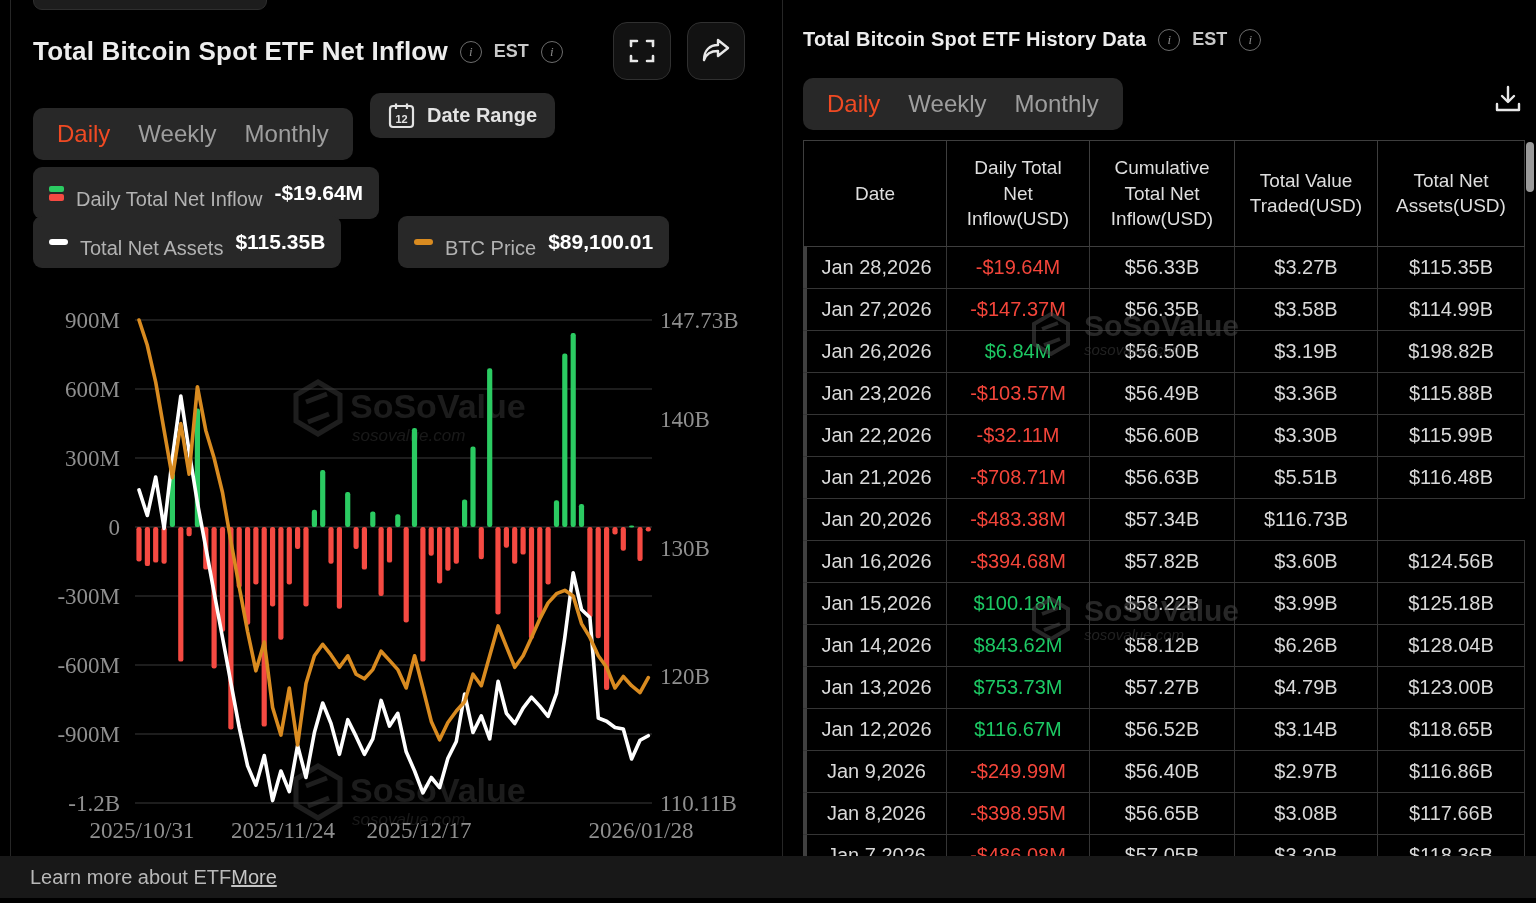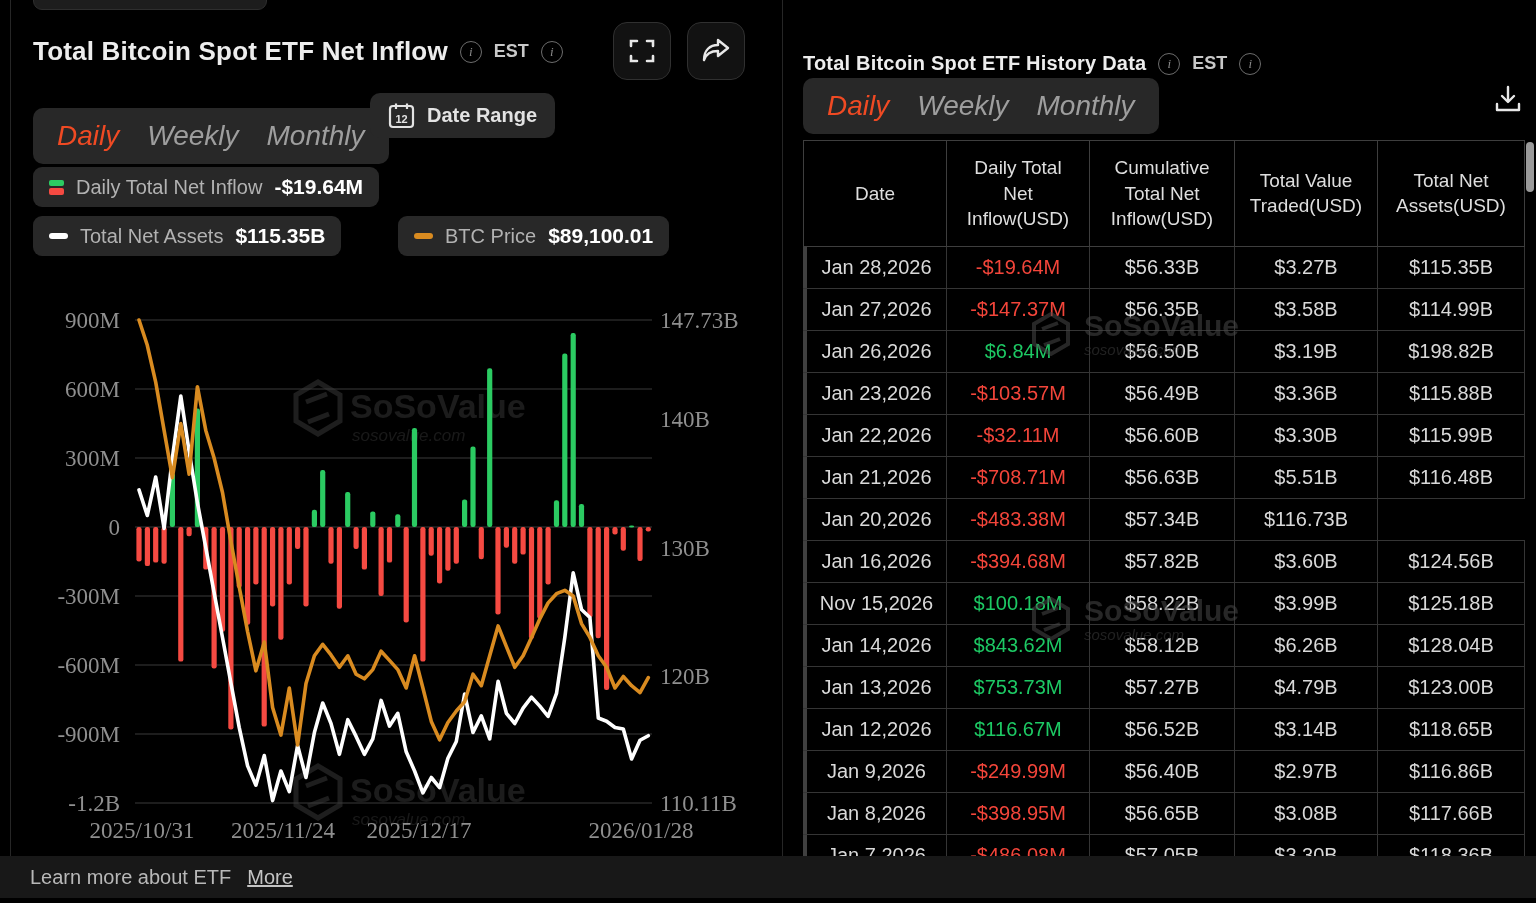--- a/index.html
+++ b/index.html
@@ -11,38 +11,38 @@
     background:#1d1d1d;border:1px solid #2e2e2e;}
   .panel-title{position:absolute;font-size:26px;font-weight:bold;color:#ededed;letter-spacing:.2px;}
   .est{color:#c8c8c8;font-size:18px;font-weight:600;}
   .info-i{display:inline-block;width:20px;height:20px;border:1.5px solid #6d6d6d;border-radius:50%;
     color:#8a8a8a;font-size:13px;line-height:19px;text-align:center;font-family:"Liberation Serif",serif;
     font-style:italic;vertical-align:middle;}
   .titlebar{position:absolute;display:flex;align-items:center;gap:12px;}
   .iconbtn{position:absolute;width:56px;height:56px;border-radius:14px;background:#121212;
     border:1px solid #303030;display:flex;align-items:center;justify-content:center;cursor:pointer;}
   .tabbar{position:absolute;background:#282828;border-radius:10px;display:flex;align-items:center;}
-  .tab{font-size:28px;color:#9e9e9e;padding:10px 14px;cursor:pointer;white-space:nowrap;font-style:italic;}
+  .tab{font-size:24px;color:#9e9e9e;padding:10px 14px;cursor:pointer;white-space:nowrap;}
   .tab.active{color:#f04a23;}
   .daterange{position:absolute;background:#282828;border-radius:10px;display:flex;align-items:center;
     gap:12px;padding:9px 18px;cursor:pointer;color:#e3e3e3;font-size:20px;font-weight:600;}
   .chip{position:absolute;background:#282828;border-radius:9px;display:flex;align-items:center;
     gap:12px;padding:8px 16px;}
-  .chip .lbl{color:#b2b2b2;font-size:20px;}
+  .chip .lbl{color:#b2b2b2;font-size:20px;margin-top:13px;}
   .chip .val{color:#fff;font-size:21px;font-weight:bold;}
   .sq-icon{width:15px;height:15px;display:flex;flex-direction:column;gap:2px;}
   .sq-icon div{flex:1;border-radius:2px;}
   .dash{width:19px;height:6px;border-radius:3px;}
   
   .footer{position:absolute;left:0;top:856px;width:1536px;height:42px;background:#181818;
-    display:flex;align-items:center;padding-left:30px;box-sizing:border-box;gap:16px;}
+    display:flex;align-items:center;padding-left:30px;box-sizing:border-box;}
   .footer .ftxt{color:#b8b8b8;font-size:20px;}
   .footer a{color:#c4c4c4;font-size:20px;text-decoration:underline;cursor:pointer;}
   
-  .rp-title{left:803px;top:28px;margin-top:24px;}
+  .rp-title{left:803px;top:28px;}
   .dl{position:absolute;cursor:pointer;}
   .table-wrap{position:absolute;left:803px;top:140px;width:722px;height:716px;overflow:hidden;}
   .grid-head,.grid-row{display:grid;grid-template-columns:144px 143px 145px 143px 147px;}
   .grid-head{border-top:1px solid #3e3e3e;border-bottom:1px solid #3e3e3e;}
   .th{color:#dedede;font-size:19px;text-align:center;display:flex;align-items:center;justify-content:center;
     padding:14px 10px;border-right:1px solid #3e3e3e;min-height:68px;line-height:1.35;}
   .th:first-child{border-left:1px solid #3e3e3e;}
   .grid-row{border-bottom:1px solid #353535;}
   .td{color:#d9d9d9;font-size:20px;text-align:center;padding:9px 4px;border-right:1px solid #353535;
     white-space:nowrap;overflow:hidden;}
@@ -327,21 +327,21 @@
           <div class="td">$116.73B</div>
         </div>
         <div class="grid-row">
           <div class="td">Jan 16,2026</div>
           <div class="td neg">-$394.68M</div>
           <div class="td">$57.82B</div>
           <div class="td">$3.60B</div>
           <div class="td">$124.56B</div>
         </div>
         <div class="grid-row">
-          <div class="td">Nov 15,2026</div>
+          <div class="td">Jan 15,2026</div>
           <div class="td pos">$100.18M</div>
           <div class="td">$58.22B</div>
           <div class="td">$3.99B</div>
           <div class="td">$125.18B</div>
         </div>
         <div class="grid-row">
           <div class="td">Jan 14,2026</div>
           <div class="td pos">$843.62M</div>
           <div class="td">$58.12B</div>
           <div class="td">$6.26B</div>

